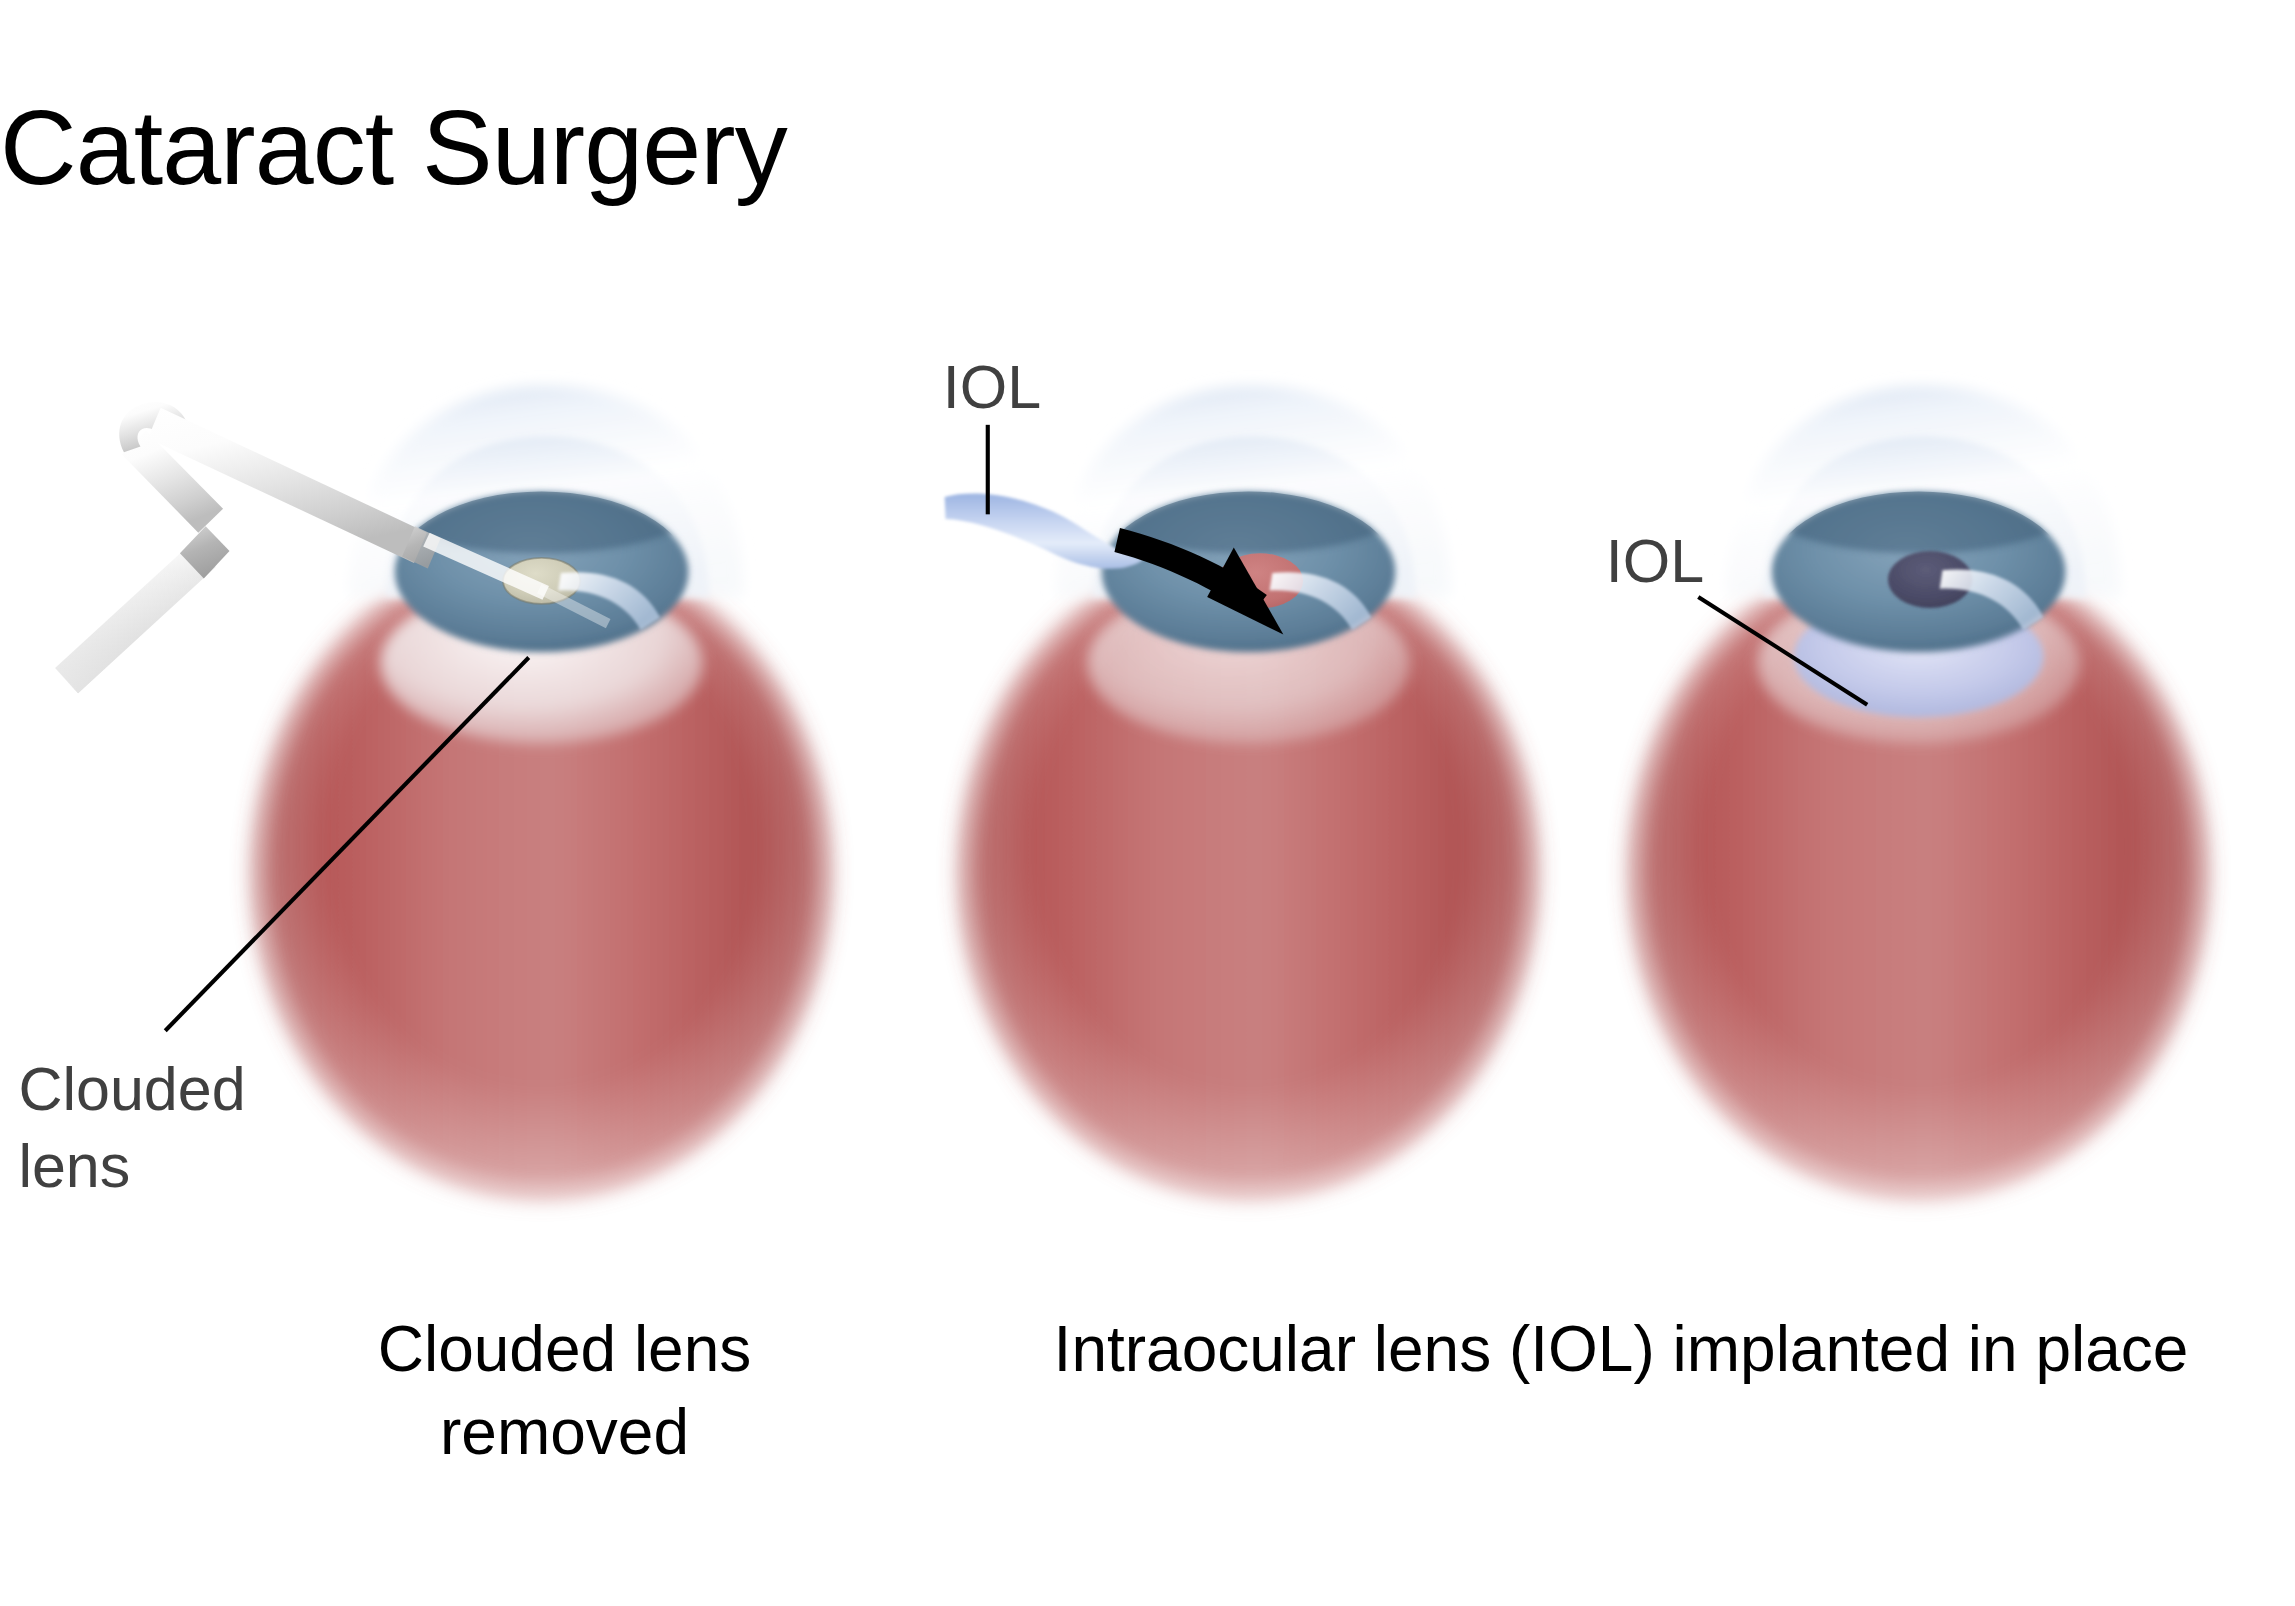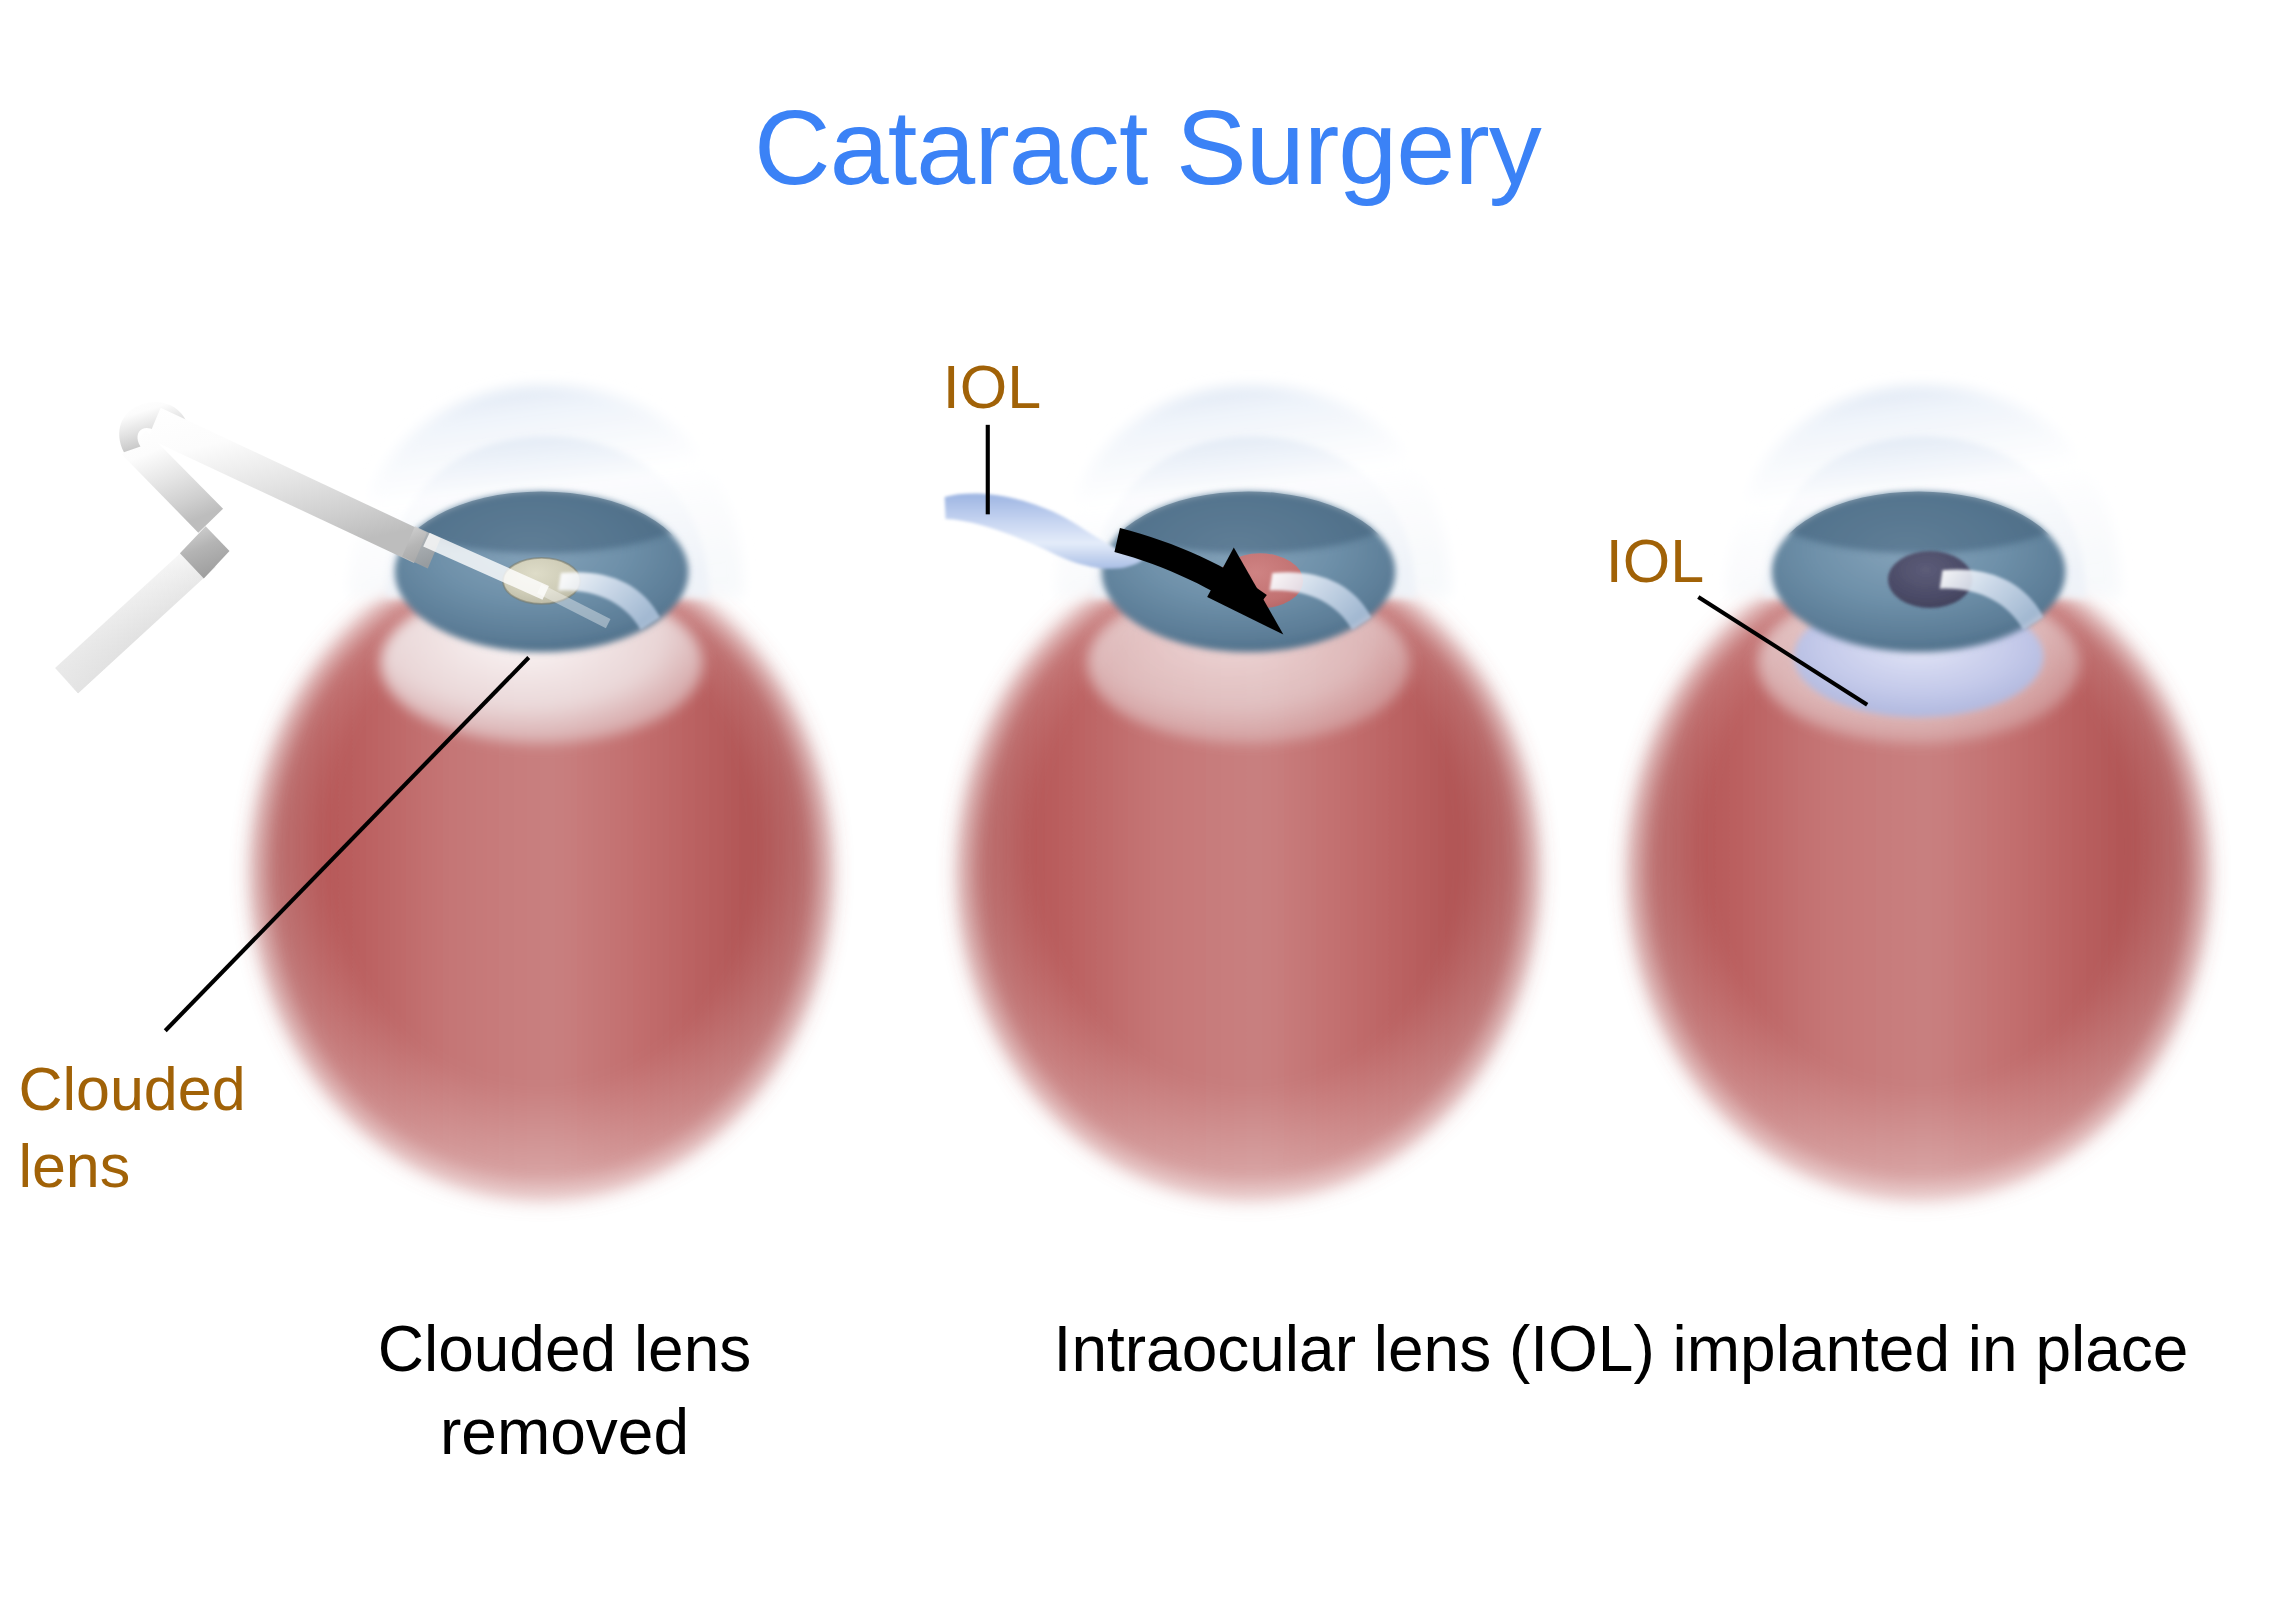--- a/index.html
+++ b/index.html
@@ -19,36 +19,36 @@
     background: #ffffff;
     overflow: hidden;
   }
 
   
   .title {
     position: absolute;
     left: 0;
     top: 94px;
     width: 2295px;
-    text-align: center;
+    text-align: left;
     font-size: 106px;
     line-height: 1.0;
     font-weight: 400;
     letter-spacing: -0.9px;
-    color: #3b82f6;
+    color: #000000;
     white-space: pre;
   }
 
   
   .label {
     position: absolute;
     font-size: 61px;
     line-height: 1.26;
     font-weight: 400;
-    color: #a16207;
+    color: #404040;
     white-space: pre;
   }
 
   .callout-clouded {
     left: 18.4px;
     top: 1051px;
     width: 285px;
   }
   .callout-iol-2 {
     left: 916px;

